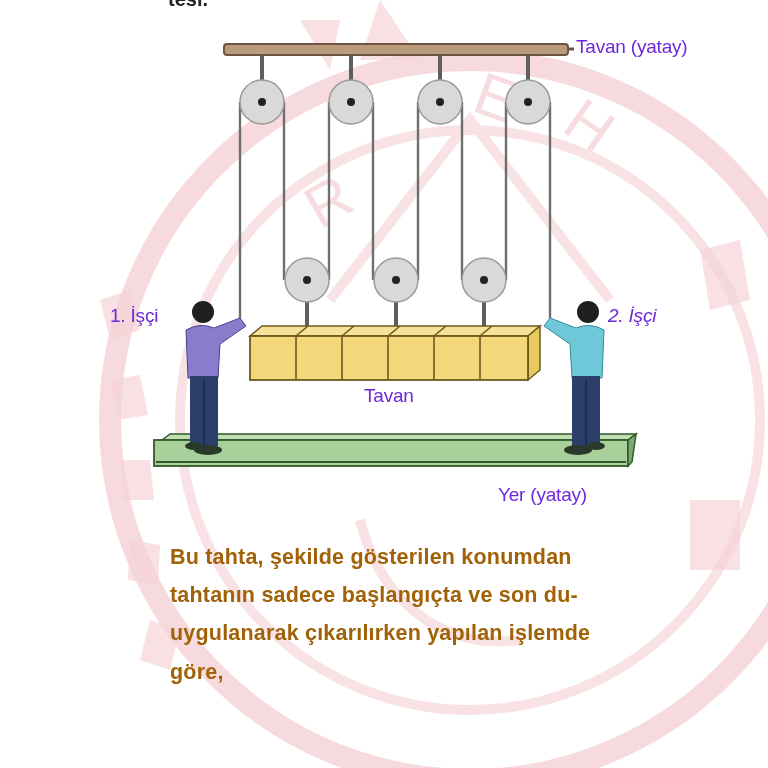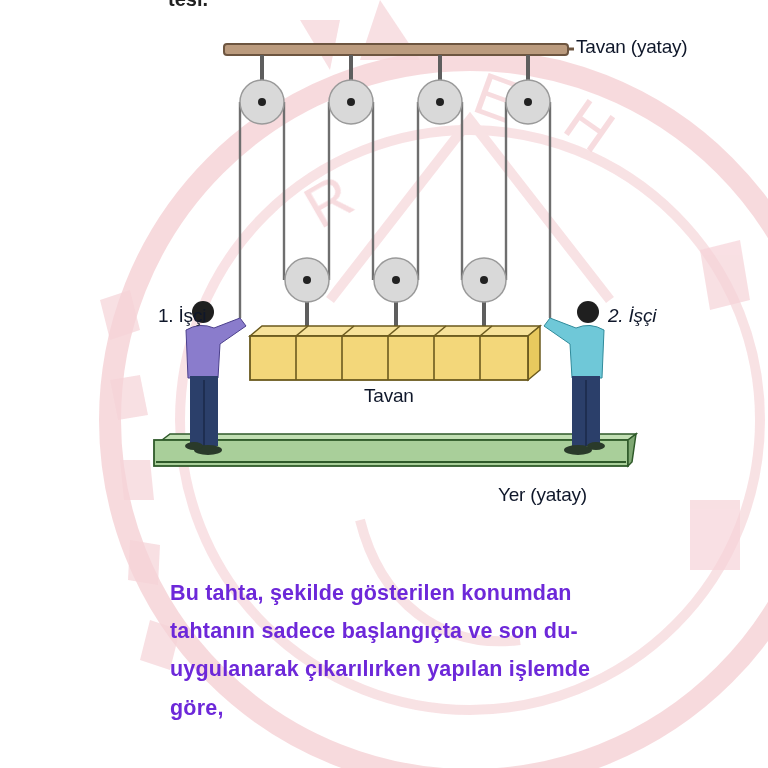--- a/index.html
+++ b/index.html
@@ -4,34 +4,33 @@
   <style>
     html, body { margin: 0; padding: 0; }
     body {
       width: 768px; height: 768px; overflow: hidden; position: relative;
       background: #ffffff;
       font-family: "Liberation Sans", sans-serif;
     }
     .watermark { position: absolute; left: 0; top: 0; width: 768px; height: 768px; z-index: 0; }
     .diagram { position: absolute; left: 0; top: 0; width: 768px; height: 520px; z-index: 1; }
     .label {
-      position: absolute; z-index: 2; color: #0f172a;
+      position: absolute; z-index: 2; color: #6d28d9;
       font-family: "Liberation Sans", sans-serif; font-size: 19px; white-space: nowrap;
       letter-spacing: -0.2px;
     }
     .top-cut {
       position: absolute; left: 168px; top: -12px; z-index: 2;
       font-weight: bold; font-size: 20px; color: #222;
     }
     .question {
       position: absolute; left: 170px; top: 538px; width: 590px; z-index: 2;
       font-family: "Liberation Sans", sans-serif; font-weight: bold;
-      font-size: 21.5px; line-height: 38.2px; color: #6d28d9;
+      font-size: 21.5px; line-height: 38.2px; color: #a16207;
       letter-spacing: 0.2px;
-      margin-top: 36px;
     }
     .question .line { display: block; white-space: nowrap; }
   </style>
 </head>
 <body>
 
 <svg class="watermark" viewBox="0 0 768 768">
   <g fill="none" stroke="#f4cdd2" stroke-width="22" opacity="0.75">
     <circle cx="470" cy="420" r="360"></circle>
   </g>
@@ -164,21 +163,21 @@
     <path d="M604 330 Q590 322 576 328 L550 318 L544 326 L570 344 L572 378 L602 378 Z" fill="#6fc8d8" stroke="#2f8a9a" stroke-width="1"></path>
     <rect x="572" y="376" width="28" height="70" fill="#2b3f6a"></rect>
     <line x1="586" y1="380" x2="586" y2="446" stroke="#1b2a4a" stroke-width="1.5"></line>
     <ellipse cx="578" cy="450" rx="14" ry="5" fill="#2a3a2a"></ellipse>
     <ellipse cx="596" cy="446" rx="9" ry="4" fill="#2a3a2a"></ellipse>
   </g>
 </svg>
 
 <div class="top-cut">tesi.</div>
 <div class="label" style="left:576px; top:36px;">Tavan (yatay)</div>
-<div class="label" style="left:110px; top:305px;margin-left:48px;">1. İşçi</div>
+<div class="label" style="left:110px; top:305px;">1. İşçi</div>
 <div class="label" style="left:608px; top:305px;font-style:italic;">2. İşçi</div>
 <div class="label" style="left:364px; top:385px;">Tavan</div>
 <div class="label" style="left:498px; top:484px;text-align:center;">Yer (yatay)</div>
 
 <div class="question">
   <span class="line">Bu tahta, şekilde gösterilen konumdan</span>
   <span class="line">tahtanın sadece başlangıçta ve son du-</span>
   <span class="line">uygulanarak çıkarılırken yapılan işlemde</span>
   <span class="line">göre,</span>
 </div>

